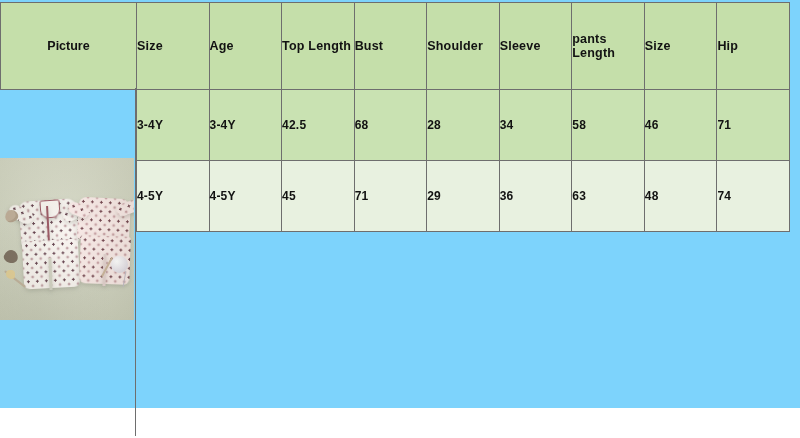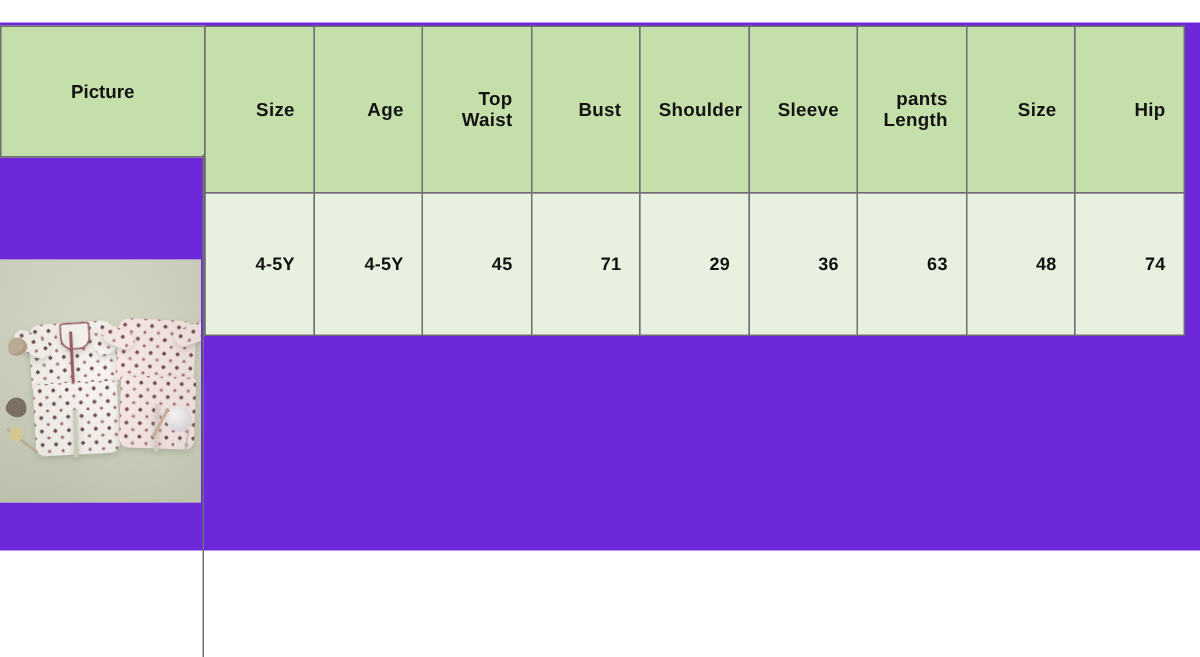--- a/index.html
+++ b/index.html
@@ -12,23 +12,22 @@
     width: 800px;
     height: 438px;
     overflow: hidden;
     font-family: "Liberation Sans", sans-serif;
     -webkit-font-smoothing: antialiased;
   }
 
   #page {
     position: relative;
     width: 800px;
-    height: 352px;
-    background: #6d28d9;
-    margin-top: 15px;
+    height: 408px;
+    background: #7dd3fc;
   }
 
   
   .picture-cell {
     position: absolute;
     left: 0;
     top: 158px;
     width: 134px;
     height: 162px;
     overflow: hidden;
@@ -173,26 +172,26 @@
     position: absolute;
     left: 136px;
     top: 2px;
     width: 654px;
     border-collapse: collapse;
     table-layout: fixed;
   }
   table.size-chart td,
   table.size-chart th {
     border: 1px solid #6e6e6e;
-    text-align: right;
+    text-align: left;
     vertical-align: middle;
     font-size: 12px;
     font-weight: bold;
     color: #121212;
-    padding: 12px;
+    padding: 0;
     letter-spacing: 0.2px;
   }
   table.size-chart th {
     height: 86px;
     background: #c5dfaa;
     font-size: 12.5px;
   }
   table.size-chart tbody td {
     height: 70px;
   }
@@ -261,30 +260,41 @@
     </div>
   </div>
 
   <div class="picture-col-rule"></div>
 
   <table class="size-chart">
     <thead>
       <tr>
         <th>Size</th>
         <th>Age</th>
-        <th>Top Waist</th>
+        <th>Top Length</th>
         <th>Bust</th>
         <th>Shoulder</th>
         <th>Sleeve</th>
         <th>pants Length</th>
         <th>Size</th>
         <th>Hip</th>
       </tr>
     </thead>
     <tbody>
+      <tr class="row-dark">
+        <td>3-4Y</td>
+        <td>3-4Y</td>
+        <td>42.5</td>
+        <td>68</td>
+        <td>28</td>
+        <td>34</td>
+        <td>58</td>
+        <td>46</td>
+        <td>71</td>
+      </tr>
       <tr class="row-light">
         <td>4-5Y</td>
         <td>4-5Y</td>
         <td>45</td>
         <td>71</td>
         <td>29</td>
         <td>36</td>
         <td>63</td>
         <td>48</td>
         <td>74</td>

